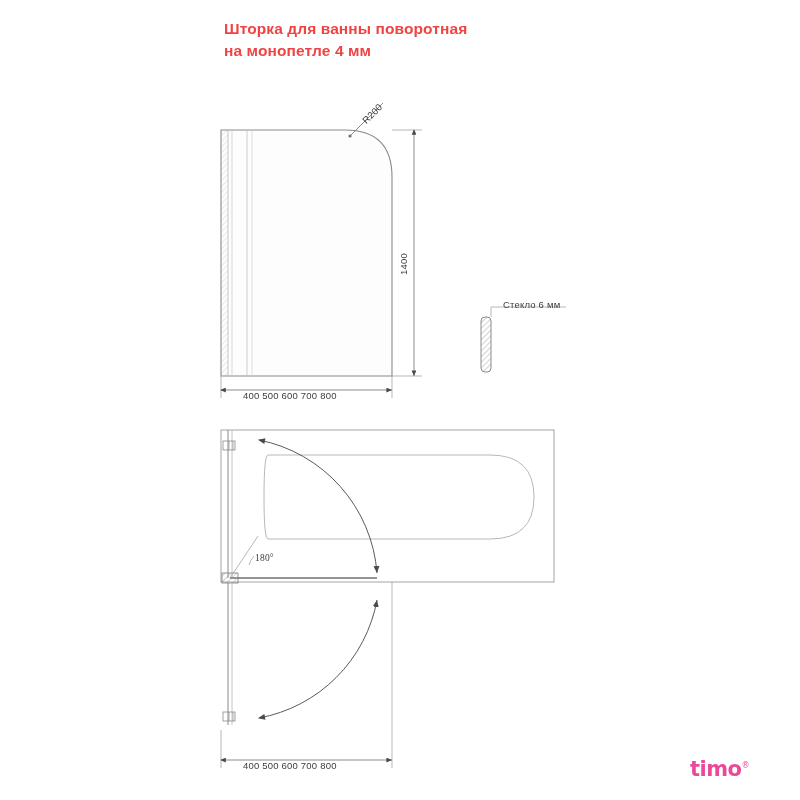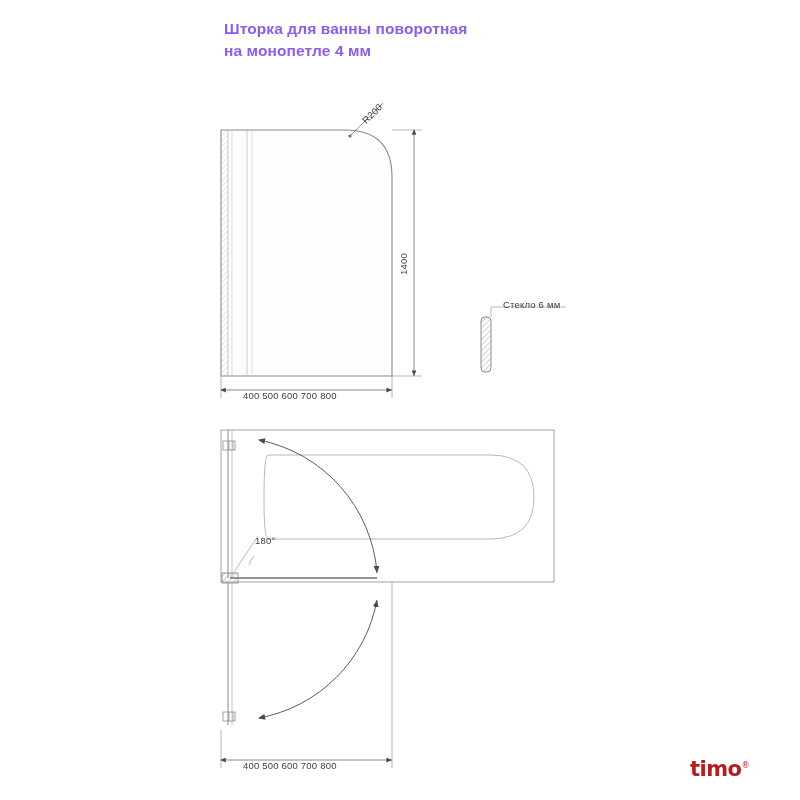--- a/index.html
+++ b/index.html
@@ -22,21 +22,21 @@
     height: 800px;
   }
   .title {
     position: absolute;
     left: 224px;
     top: 18px;
     width: 420px;
     font-size: 15.5px;
     font-weight: bold;
     line-height: 22px;
-    color: #8b5cf6;
+    color: #ef4444;
     letter-spacing: 0.1px;
   }
   .title div { white-space: pre; }
 
   svg.drawing {
     position: absolute;
     left: 0; top: 0;
     width: 800px;
     height: 800px;
   }
@@ -54,21 +54,21 @@
   .rot45 {
     transform: rotate(-45deg);
     transform-origin: left top;
   }
   .brand {
     position: absolute;
     left: 690px;
     top: 757px;
     font-size: 21px;
     font-weight: bold;
-    color: #b91c1c;
+    color: #ec4899;
     letter-spacing: -0.5px;
     font-family: "DejaVu Sans", sans-serif;
   }
   .brand .sup {
     font-size: 8px;
     vertical-align: super;
     font-weight: normal;
   }
 </style>
 </head>
@@ -158,20 +158,20 @@
   </svg>
 
   <div class="lbl rot45" style="left:360px; top:118px;">R200</div>
 
   <div class="lbl rot90" style="left:398px; top:275px;">1400</div>
 
   <div class="lbl" style="left:243px; top:390px;">400 500 600 700 800</div>
 
   <div class="lbl" style="left:503px; top:299px;">Стекло 6 мм</div>
 
-  <div class="lbl" style="left:255px; top:535px;">180°</div>
+  <div class="lbl" style="left:255px; top:553px;font-family:Liberation Serif, serif;">180°</div>
 
   <div class="lbl" style="left:243px; top:760px;">400 500 600 700 800</div>
 
   <div class="brand">
     <span>timo</span><span class="sup">®</span>
   </div>
 </div>
 
 </body></html>

